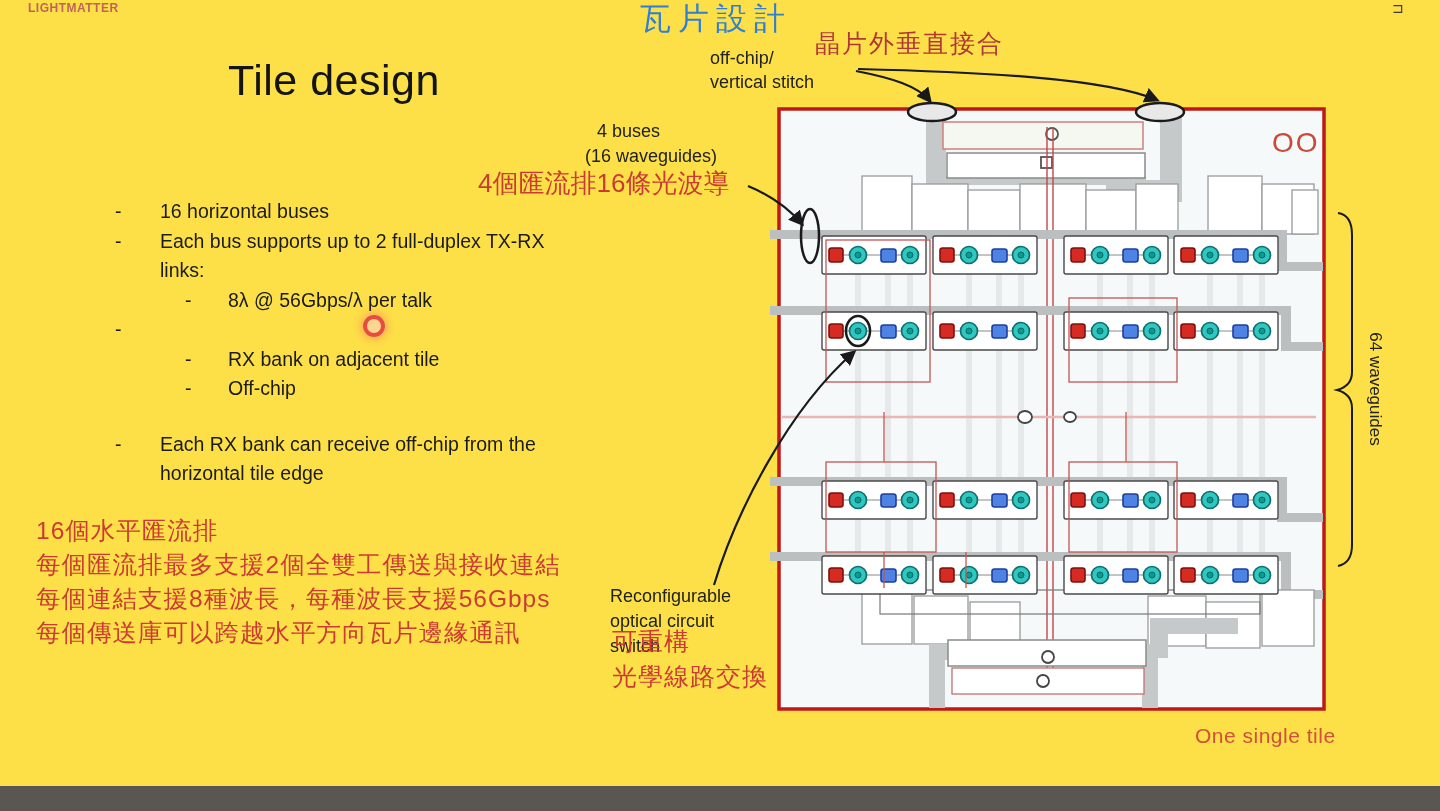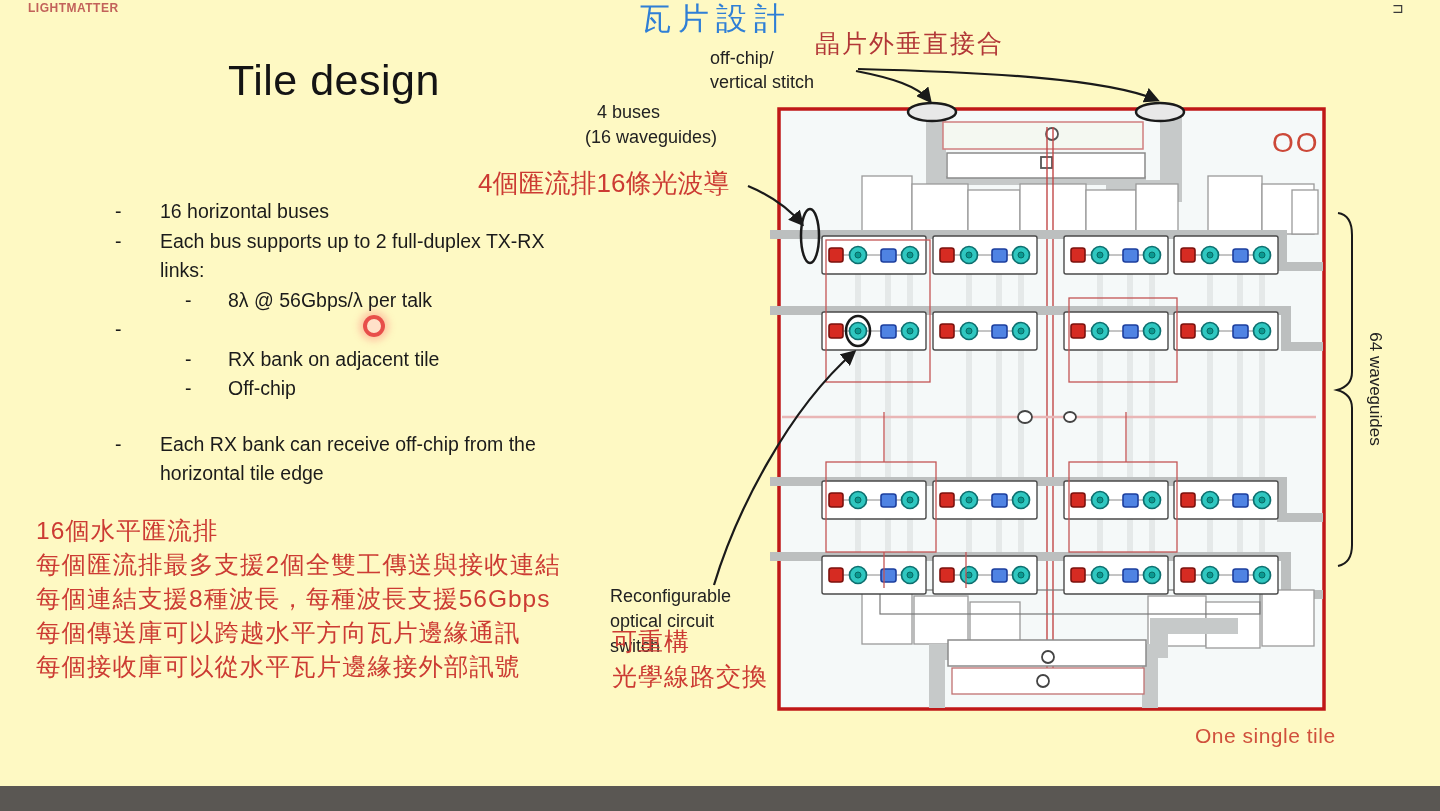--- a/index.html
+++ b/index.html
@@ -1,25 +1,25 @@
 <!DOCTYPE html>
 <html><head>
 <meta charset="utf-8">
 <style>
   html,body{margin:0;padding:0;}
   .stage{position:relative;width:1440px;height:811px;overflow:hidden;
-    background:#fef9c3;font-family:"Liberation Sans",sans-serif;color:#1b1b1b;}
+    background:#fde047;font-family:"Liberation Sans",sans-serif;color:#1b1b1b;}
   .abs{position:absolute;}
   .logo{left:28px;top:1px;font-size:12px;font-weight:bold;letter-spacing:.5px;color:#c2625a;}
   .corner-glyph{left:1392px;top:0;font-size:14px;color:#3a3a3a;}
   .title{left:228px;top:56px;font-size:43px;letter-spacing:.5px;color:#141414;}
   .zh-title{left:640px;top:-2px;font-size:31px;letter-spacing:7px;color:var(--zh-blue);}
   .zh-stitch{left:815px;top:27px;font-size:25px;letter-spacing:2px;color:#b23737;}
   .offchip{left:710px;top:46px;font-size:18px;line-height:24px;color:#222;}
-  .buslabel{left:585px;top:100px;font-size:18px;line-height:25px;color:#222;}
+  .buslabel{left:585px;top:119px;font-size:18px;line-height:25px;color:#222;}
   .buslabel .ind{padding-left:12px;}
   .zh-bus{left:478px;top:166px;font-size:26px;color:var(--note-red);}
   .bullets{left:108px;top:197px;width:620px;font-size:19.5px;line-height:29.5px;}
   .bullet{display:flex;}
   .bullet.spaced{margin-top:26px;}
   .bullet .dash{flex:0 0 45px;padding-left:7px;}
   .bullet.lvl2{margin-left:70px;}
   .bullet.lvl2 .dash{flex:0 0 43px;}
   .notes{left:36px;top:514px;font-size:24.5px;line-height:34px;letter-spacing:1px;color:var(--note-red);}
   .switchlabel{left:610px;top:584px;font-size:18px;line-height:25px;color:#222;}
@@ -95,21 +95,20 @@
           <div>horizontal tile edge</div>
         </div>
       </div>
     </div>
 
   <div class="abs notes" id="notes">
       <div>16個水平匯流排</div>
       <div>每個匯流排最多支援2個全雙工傳送與接收連結</div>
       <div>每個連結支援8種波長，每種波長支援56Gbps</div>
       <div>每個傳送庫可以跨越水平方向瓦片邊緣通訊</div>
-      <div>每個接收庫可以從水平瓦片邊緣接外部訊號</div>
     </div>
 
   <div class="abs switchlabel">
     <div>Reconfigurable</div>
     <div>optical circuit</div>
     <div>switch</div>
   </div>
   <div class="abs zh-switch">
     <div>可重構</div>
     <div>光學線路交換</div>

